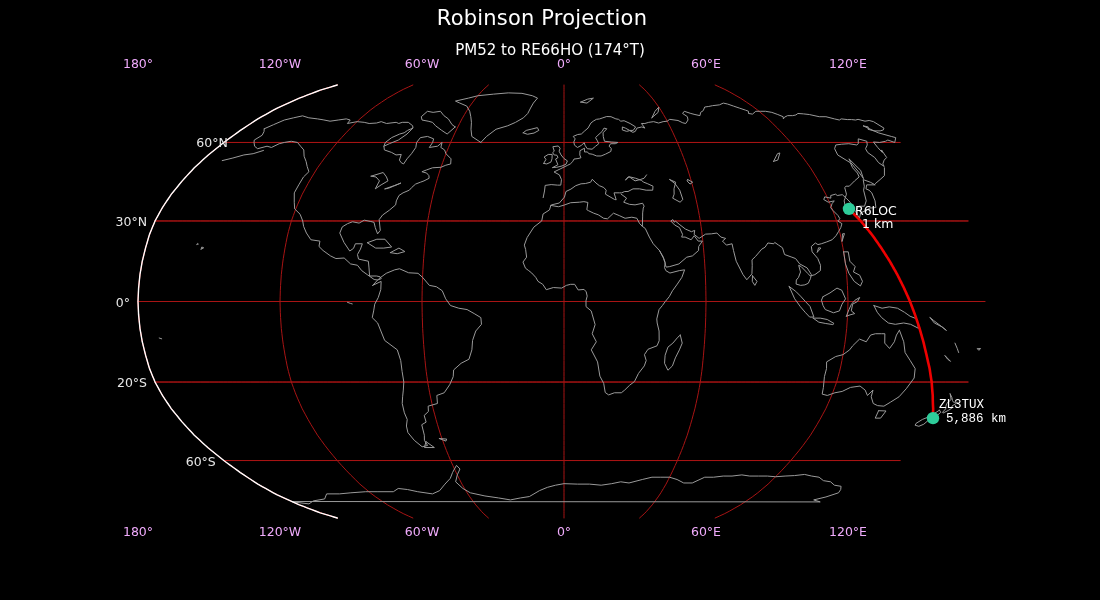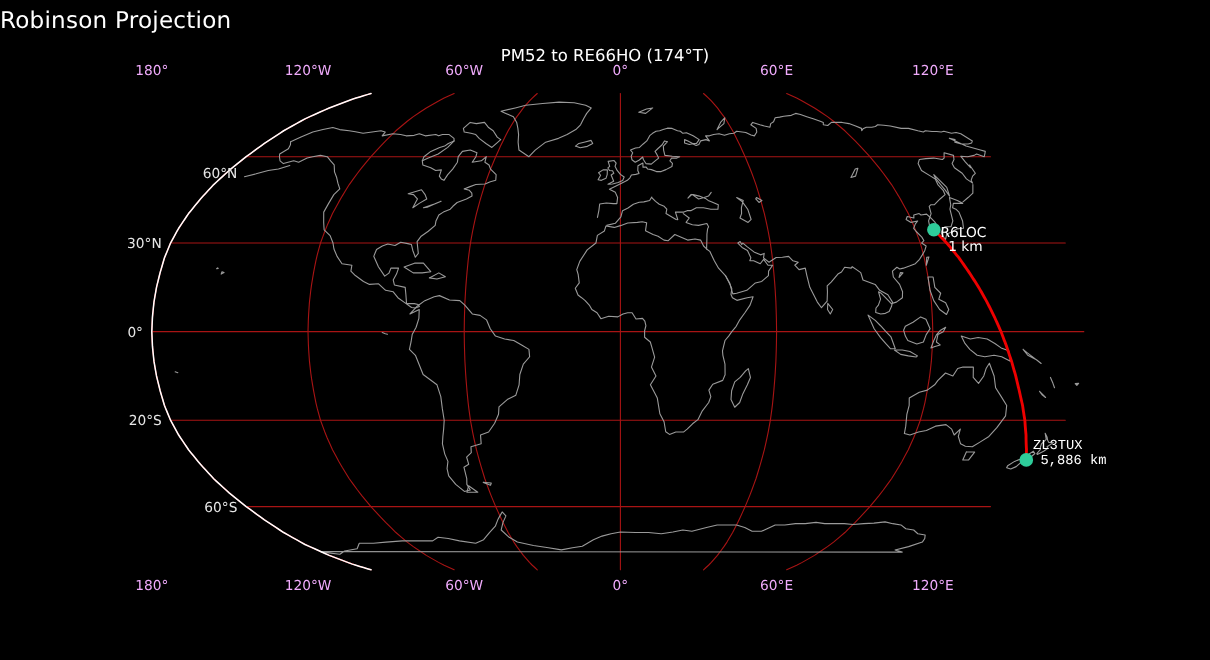--- a/index.html
+++ b/index.html
@@ -1,19 +1,19 @@
 <!DOCTYPE html>
 <html><head>
 <meta charset="utf-8">
 <style>
   html,body{margin:0;padding:0;background:#000;}
   body{width:1100px;height:600px;overflow:hidden;
        font-family:"DejaVu Sans","Liberation Sans",sans-serif;color:#e8e8e8;}
   #root{position:relative;width:1100px;height:600px;background:#000;}
-  #title{position:absolute;left:0;top:6px;width:1084px;text-align:left;
+  #title{position:absolute;left:0;top:6px;width:1084px;text-align:center;
          font-size:21px;color:#ffffff;letter-spacing:.2px;}
   #subtitle{position:absolute;left:0;top:41px;width:1100px;text-align:center;
             font-size:15px;color:#ffffff;}
   .lonlab{position:absolute;font-size:12.5px;color:#f0abfc;
           transform:translateX(-50%);white-space:nowrap;}
   .latlab{position:absolute;font-size:12.5px;color:#e6e6e6;
           transform:translateY(-50%);white-space:nowrap;text-align:right;}
   #mapsvg{position:absolute;left:0;top:0;}
   .stlabel{position:absolute;font-size:12.5px;color:#ffffff;white-space:nowrap;
            line-height:13.5px;}
@@ -117,21 +117,21 @@
     </div>
   <div id="lon-bot">
       <div class="lonlab" style="left: 564px; top: 524px;">0°</div>
       <div class="lonlab" style="left: 706px; top: 524px;">60°E</div>
       <div class="lonlab" style="left: 848px; top: 524px;">120°E</div>
       <div class="lonlab" style="left: 138px; top: 524px;">180°</div>
       <div class="lonlab" style="left: 280px; top: 524px;">120°W</div>
       <div class="lonlab" style="left: 422px; top: 524px;">60°W</div>
     </div>
   <div id="lat-left">
-      <div class="latlab" style="left: 0px; width: 215.796px; top: 142.459px; margin-top: 15px;">60°N</div>
+      <div class="latlab" style="left: 12px; width: 215.796px; top: 142.459px;">60°N</div>
       <div class="latlab" style="left: 0px; width: 147.04px; top: 220.962px;">30°N</div>
       <div class="latlab" style="left: 0px; width: 130px; top: 301.5px;">0°</div>
       <div class="latlab" style="left: 0px; width: 147.04px; top: 382.038px;">20°S</div>
       <div class="latlab" style="left: 0px; width: 215.796px; top: 460.541px;">60°S</div>
     </div>
   <div id="st-labels">
       <div class="stlabel" style="left: 854.982px; top: 203.881px;">
         <span class="stname">R6LOC</span>
         <span class="stdist">1 km</span>
       </div>

